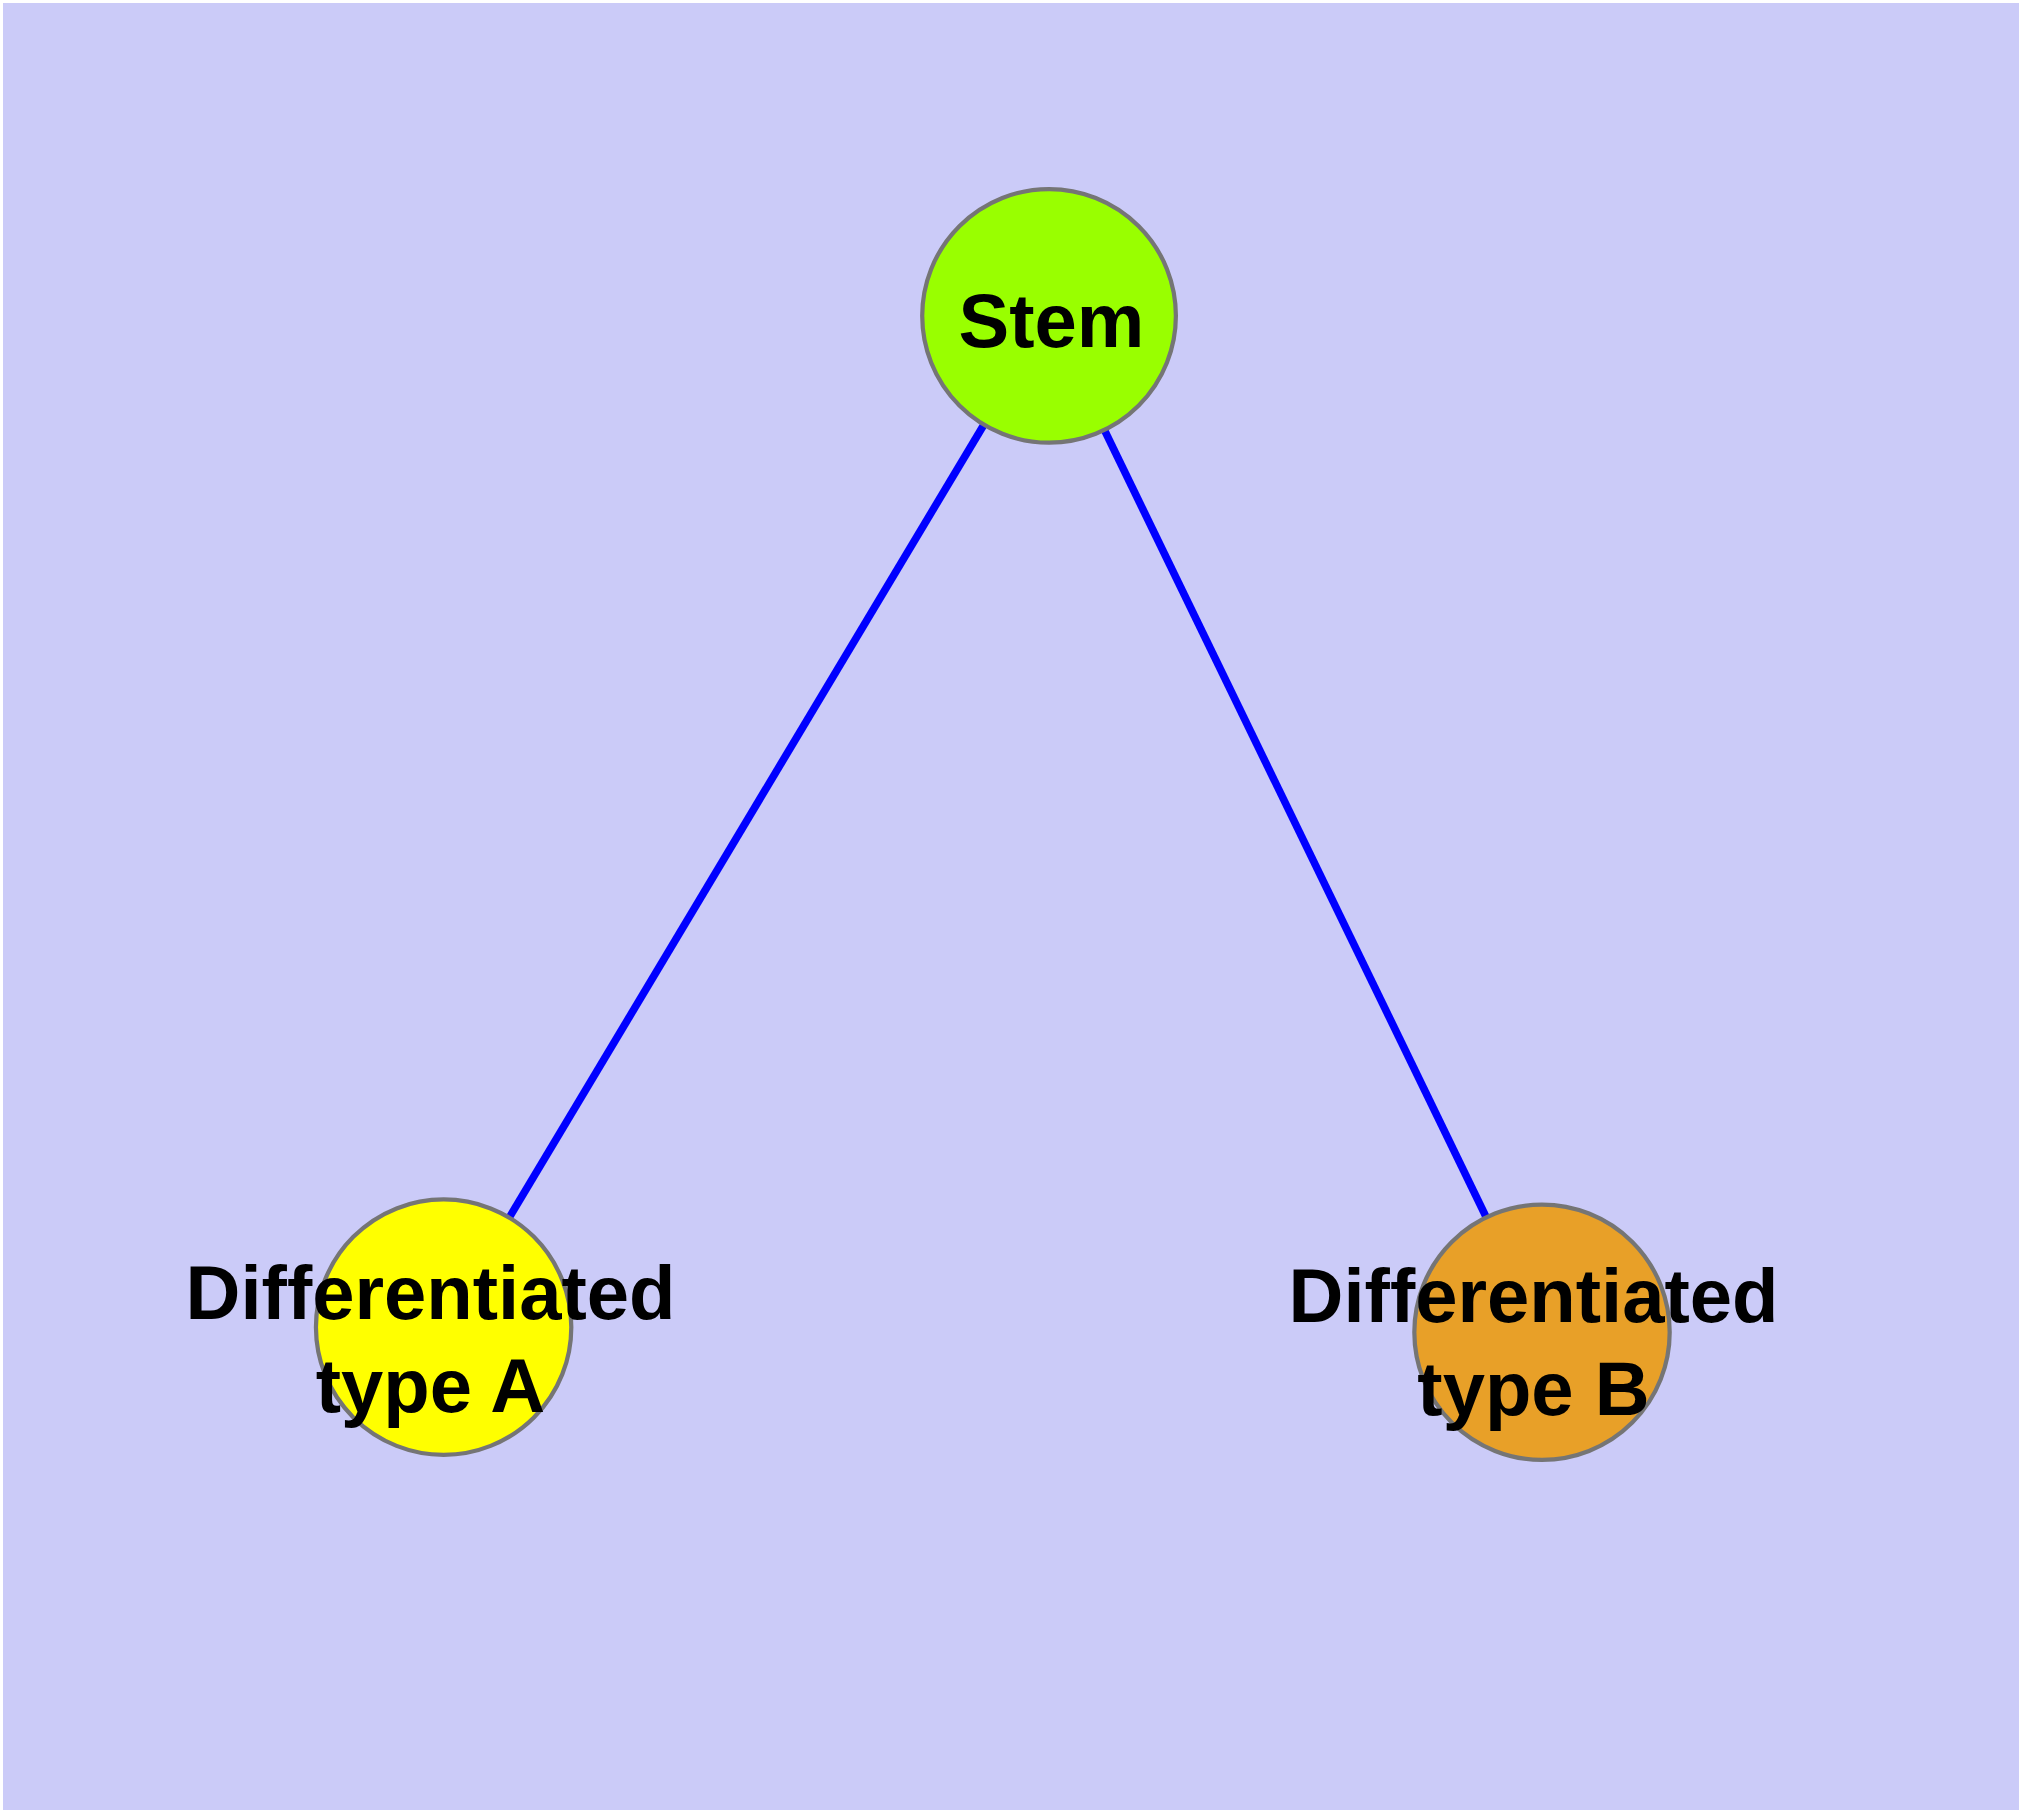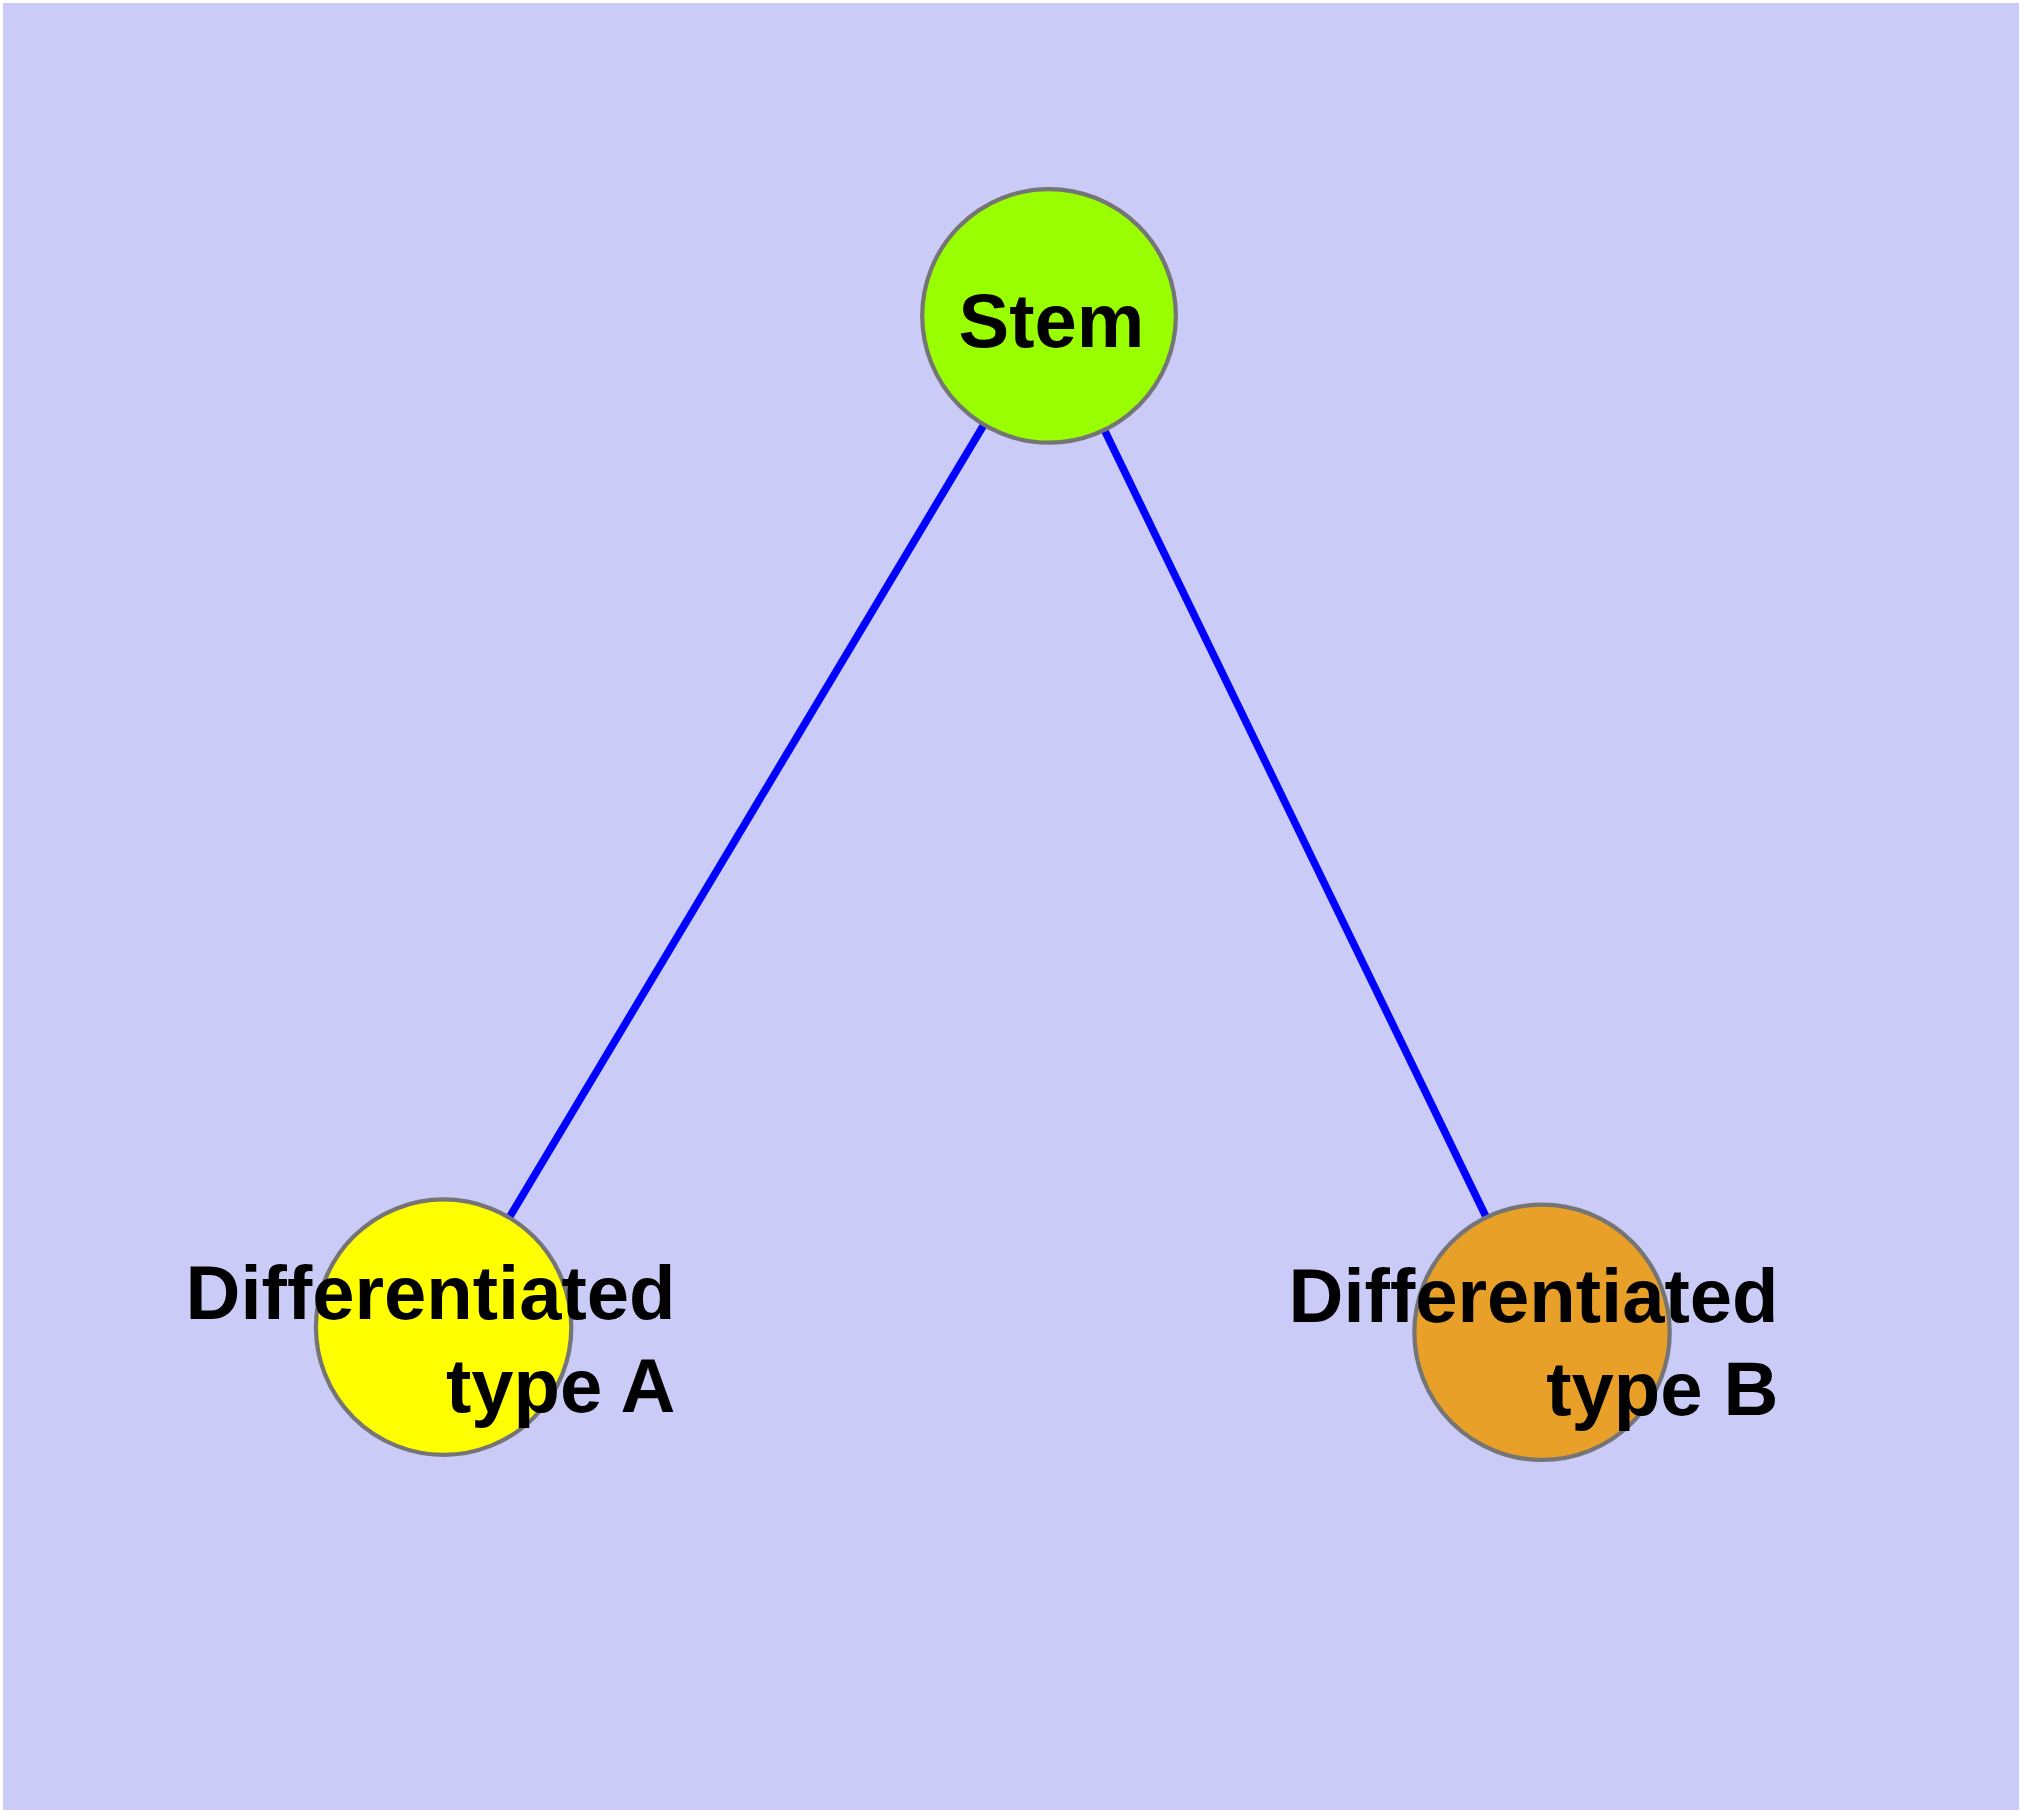--- a/index.html
+++ b/index.html
@@ -28,21 +28,21 @@
     width: 100%;
     height: 100%;
   }
   .node-label {
     position: absolute;
     transform: translate(-50%, -50%);
     font-size: 76px;
     font-weight: bold;
     line-height: 93px;
     color: #000000;
-    text-align: right;
+    text-align: center;
     white-space: pre-line;
     letter-spacing: 0px;
   }
 </style>
 </head>
 <body style="background: rgb(255, 255, 255);">
 
 <div class="plot-area" style="background: rgb(203, 203, 248);">
   <svg class="graph-svg" viewBox="0 0 2384 2138">
     <g>

